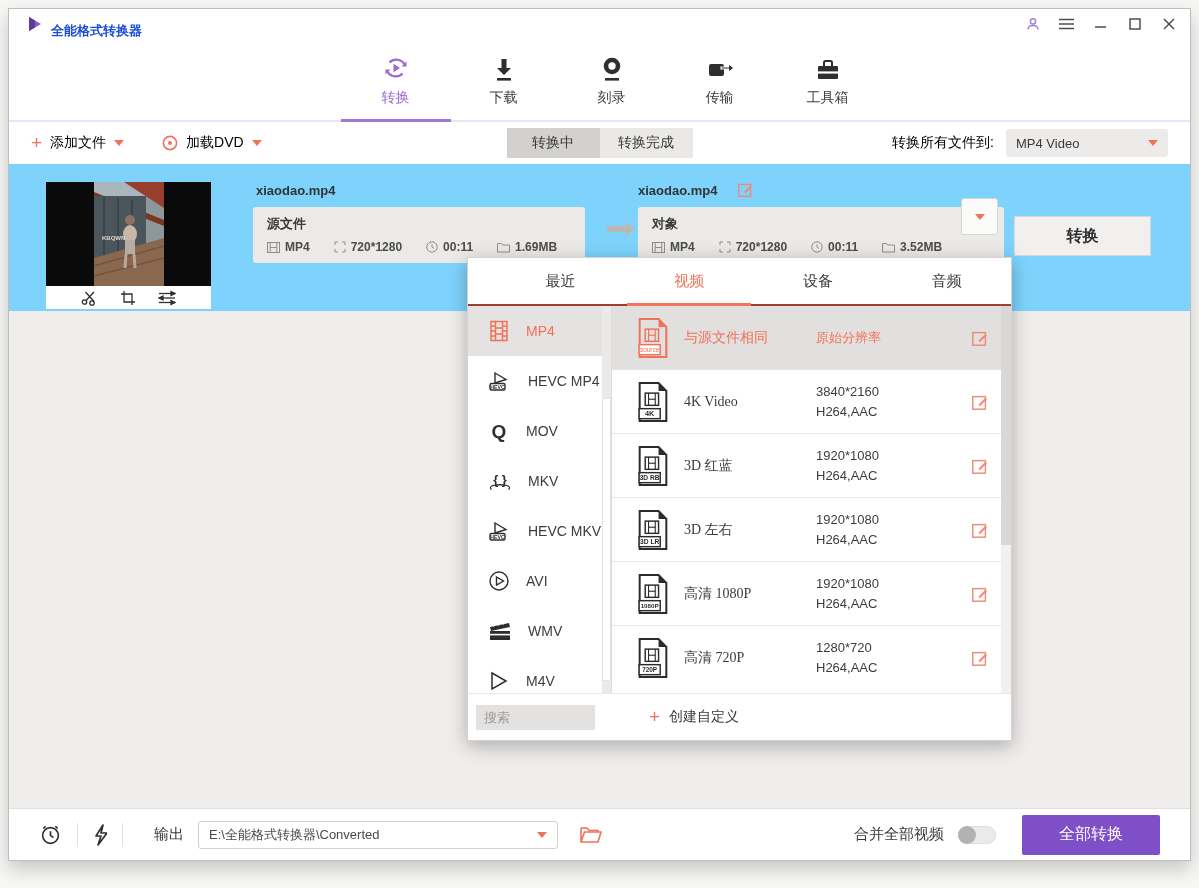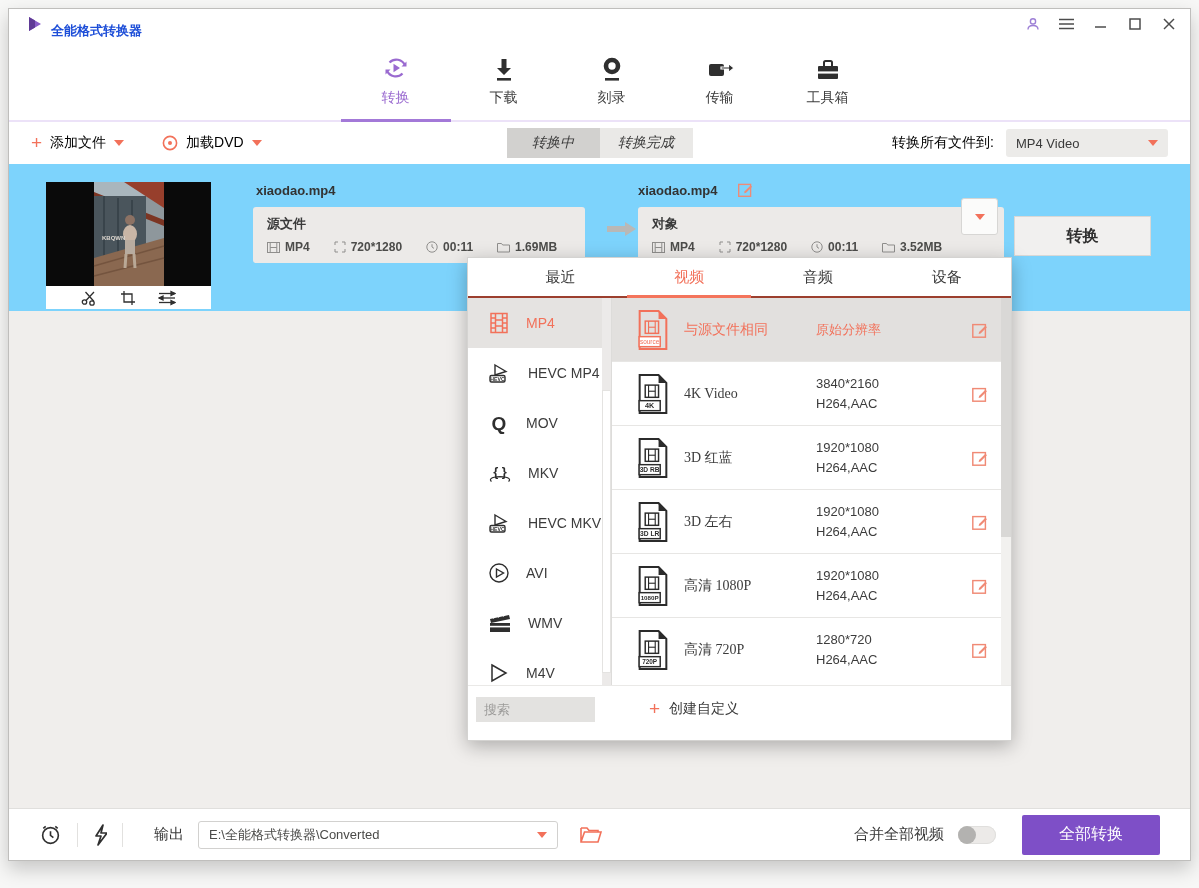--- a/index.html
+++ b/index.html
@@ -31,21 +31,21 @@
   .nav-lightline { position:absolute; left:0; right:0; bottom:0; height:2px; background:#ece2f8; }
   .nav-underline { position:absolute; bottom:0; height:3px; width:110px; background:#a379d8; left:50%; transform:translateX(calc(-50% - 204px)); }
   
   .toolbar { height:42px; flex:0 0 42px; display:flex; align-items:center; padding:0 22px; position:relative; background:#fff; }
   .tb-group { display:flex; align-items:center; gap:8px; cursor:default; }
   .tb-group + .tb-group { margin-left:38px; }
   .tb-label { font-size:14px; color:#000000; }
   .plus-red { color:#f2715a; font-size:19px; line-height:14px; font-weight:400; }
   .caret { width:0; height:0; border-left:5px solid transparent; border-right:5px solid transparent; border-top:6px solid #f2715a; display:inline-block; }
   .seg-tabs { position:absolute; left:50%; transform:translateX(-50%); display:flex; }
-  .seg { width:93px; height:30px; display:flex; align-items:center; justify-content:center; font-size:14px; color:#3a3a3a; cursor:default;font-style:italic; }
+  .seg { width:93px; height:30px; display:flex; align-items:center; justify-content:center; font-size:14px; color:#3a3a3a; cursor:default; }
   .seg.on { background:#d2d1cf; }
   .seg.off { background:#eae9e7; }
   .tb-right { margin-left:auto; display:flex; align-items:center; gap:12px; }
   .select-box { width:162px; height:28px; background:#ecebe9; border-radius:3px; display:flex; align-items:center; padding:0 10px; font-size:13px; color:#3a3a3a; cursor:default; }
   .select-box .caret { margin-left:auto; }
   
   .file-row { height:147px; flex:0 0 147px; background:#7dd3fc; position:relative;font-weight:bold; }
   .thumb { position:absolute; left:37px; top:18px; width:165px; background:#fff; }
   .thumb-img { width:165px; height:104px; display:block; }
   .thumb-strip { height:23px; background:#fff; display:flex; align-items:center; justify-content:center; gap:22px; }
@@ -69,21 +69,21 @@
   .path-box { width:360px; height:28px; background:#fff; border:1px solid #d2d1cf; border-radius:3px; display:flex; align-items:center; padding:0 10px; font-size:13px; color:#4a4a48; cursor:default; }
   .path-box .caret { margin-left:auto; }
   .folder-open { color:#f2715a; margin-left:22px; display:flex; cursor:pointer; }
   .bb-right { margin-left:auto; display:flex; align-items:center; }
   .merge-label { font-size:15px; color:#3a3a3a; }
   .toggle { width:38px; height:18px; border-radius:9px; background:#eceae8; margin:0 26px 0 14px; position:relative; cursor:pointer; box-shadow:inset 0 0 0 1px #e0dfdd; }
   .toggle .knob { position:absolute; left:0; top:0; width:18px; height:18px; border-radius:50%; background:#b3b2b0; }
   .convert-all-btn { width:138px; height:40px; background:#7e4fc7; color:#fff; font-size:16px; display:flex; align-items:center; justify-content:center; border-radius:2px; cursor:pointer; }
   
   .popup { position:absolute; left:467px; top:257px; width:545px; height:484px; background:#fff; border:1px solid #d4d3d1; box-shadow:0 5px 18px rgba(0,0,0,.28); z-index:20; }
-  .p-tabs { height:40px; display:flex; position:relative; border-bottom:2px solid #9c3f2e;padding-left:28px; }
+  .p-tabs { height:48px; display:flex; position:relative; border-bottom:2px solid #9c3f2e;padding-left:28px; }
   .p-tab { width:25%; display:flex; align-items:center; justify-content:center; font-size:15px; color:#3c3c3c; cursor:pointer; position:relative; }
   .p-tab.active { color:#f2715a; }
   .p-tab.active::after { content:""; position:absolute; bottom:-2px; left:50%; transform:translateX(-50%); width:124px; height:3px; background:#f4745c; }
   .p-body { display:flex; height:387px; }
   .p-left { width:143px; position:relative; overflow:hidden; }
   .fmt-item { height:50px; display:flex; align-items:center; padding-left:20px; gap:16px; font-size:14px; color:#3c3c3c; cursor:pointer; }
   .fmt-item svg { flex:0 0 auto; color:#2e2e2e; }
   .fmt-item.selected { background:#e5e3e1; color:#f2715a; }
   .fmt-item.selected svg { color:#f2715a; }
   .p-left-track { position:absolute; right:0; top:0; width:9px; height:387px; background:#eceae9; }
@@ -398,22 +398,22 @@
         </span>
       <div class="convert-all-btn">全部转换</div>
     </div>
   </div>
 </div>
 
 <div class="popup">
   <div class="p-tabs">
     <div class="p-tab">最近</div>
     <div class="p-tab active">视频</div>
+    <div class="p-tab">设备</div>
     <div class="p-tab">音频</div>
-    <div class="p-tab">设备</div>
   </div>
   <div class="p-body">
     <div class="p-left">
       <div class="fmt-item selected">
         <svg width="22" height="22" viewBox="0 0 22 22" fill="none" stroke="currentColor" stroke-width="1.5">
             <rect x="3" y="1.5" width="16" height="19"></rect>
             <line x1="7.5" y1="1.5" x2="7.5" y2="20.5"></line>
             <line x1="14.5" y1="1.5" x2="14.5" y2="20.5"></line>
             <line x1="7.5" y1="8" x2="14.5" y2="8"></line>
             <line x1="7.5" y1="14" x2="14.5" y2="14"></line>

